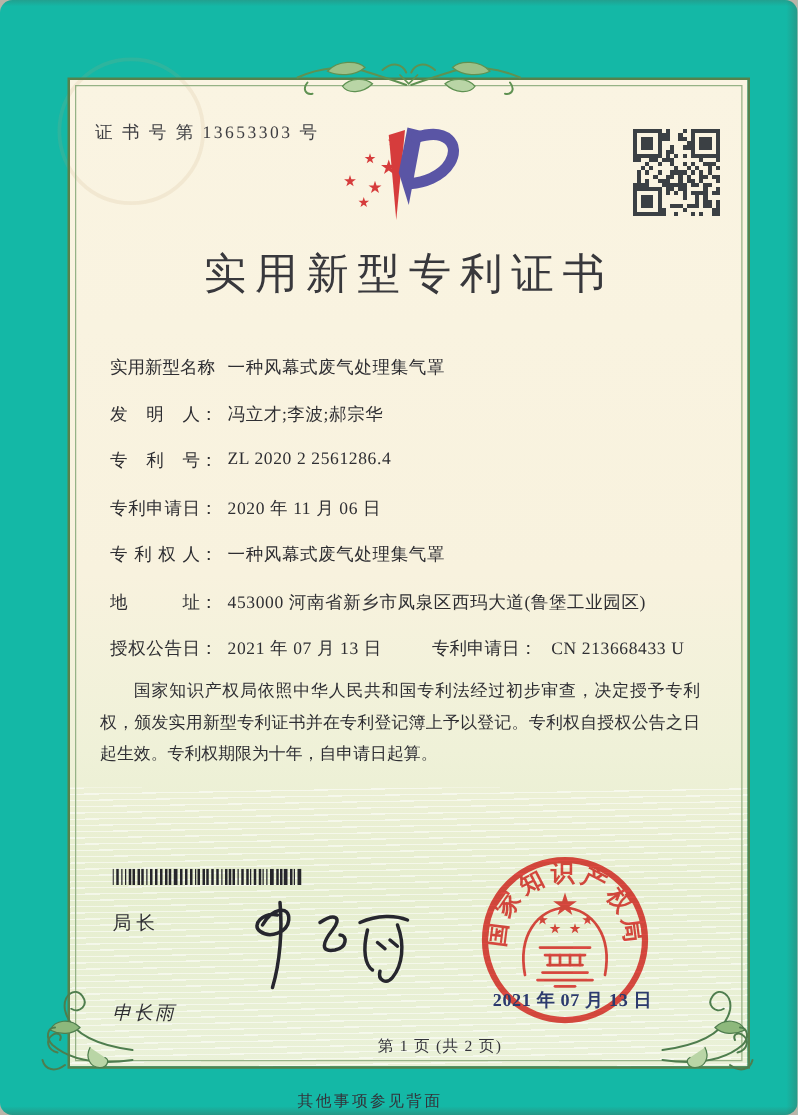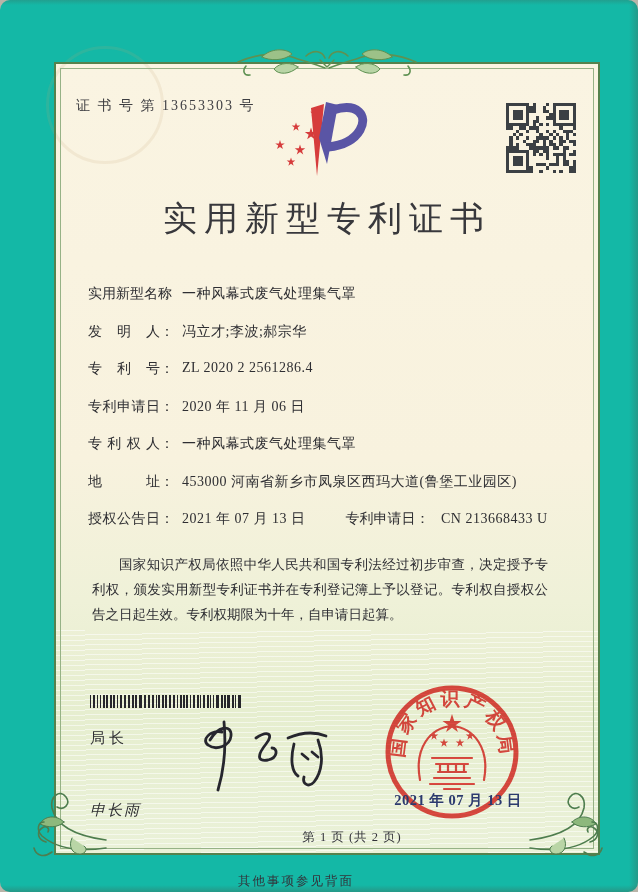--- a/index.html
+++ b/index.html
@@ -16,21 +16,21 @@
   .logo{position:absolute;left:266px;top:100px;width:104px;height:80px;}
   .qr{position:absolute;left:506px;top:103px;width:70px;height:70px;}
   .title{position:absolute;left:54px;top:196px;width:546px;text-align:center;
         font-size:34px;font-weight:400;letter-spacing:7px;color:#38383c;}
   .fields{position:absolute;left:88px;top:285px;width:482px;font-size:14px;}
   .frow{height:37.5px;display:flex;align-items:flex-start;white-space:nowrap;}
   .flabel{display:inline-block;width:72px;text-align:justify;text-align-last:justify;}
   .fval{margin-left:8px;letter-spacing:.5px;}
   .pair2{margin-left:40px;}
   .body-text{position:absolute;left:80px;top:540px;width:480px;font-size:13.5px;line-height:25px;color:#2e2e33;text-align:justify;}
-  .body-text p{margin:12px;text-indent:2em;}
+  .body-text p{margin:0;text-indent:2em;}
   .barcode{position:absolute;left:90px;top:695px;width:156px;height:13px;}
   .director{position:absolute;left:90px;top:729px;font-size:15px;letter-spacing:4px;}
   .director2{position:absolute;left:90px;top:801px;font-size:15px;letter-spacing:2px;font-style:italic;}
   .sig{position:absolute;left:188px;top:704px;width:150px;height:98px;}
   .seal{position:absolute;left:384px;top:684px;width:136px;height:136px;mix-blend-mode:multiply;opacity:.94;}
   .sealdate{position:absolute;left:386px;top:791px;width:144px;text-align:center;
         font-size:14.5px;color:#2c3a6e;letter-spacing:.5px;font-weight:700;}
   .pageinfo{position:absolute;left:0;top:829px;width:610px;text-align:center;font-size:12.5px;color:#33333a;letter-spacing:1px;padding-left:47px;}
   .backnote{position:absolute;left:0;top:862px;width:592px;text-align:center;font-size:12.5px;color:#33333a;letter-spacing:2px;margin-top:11px;}
   .orn{position:absolute;width:80px;height:84px;}

